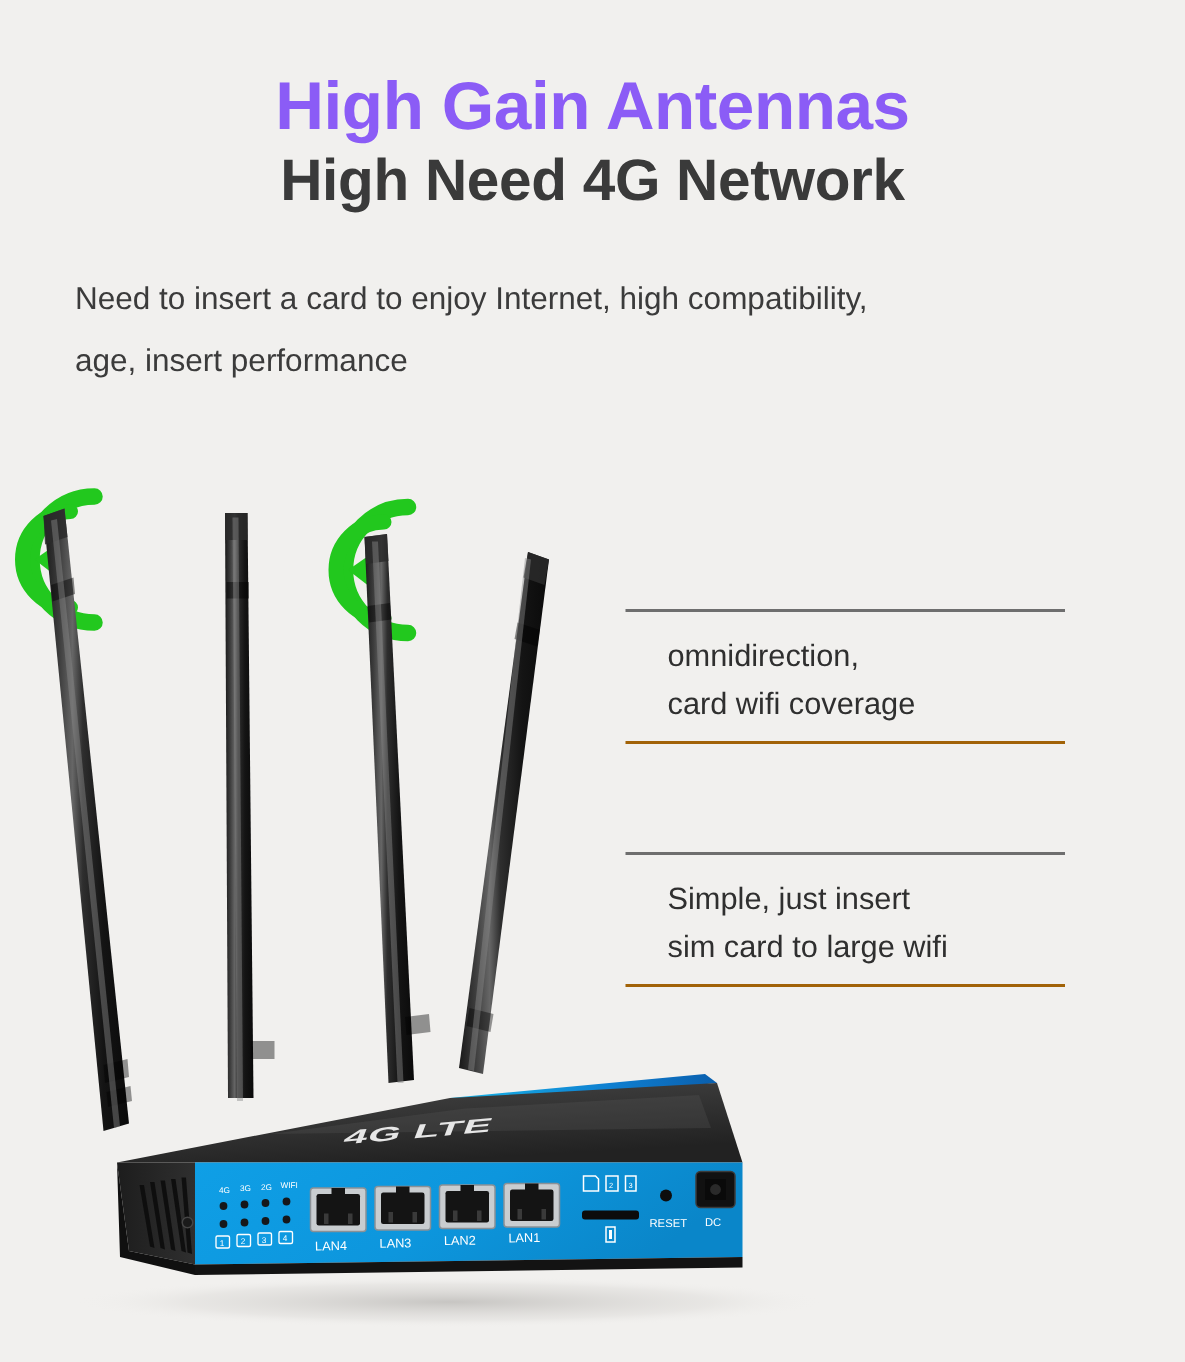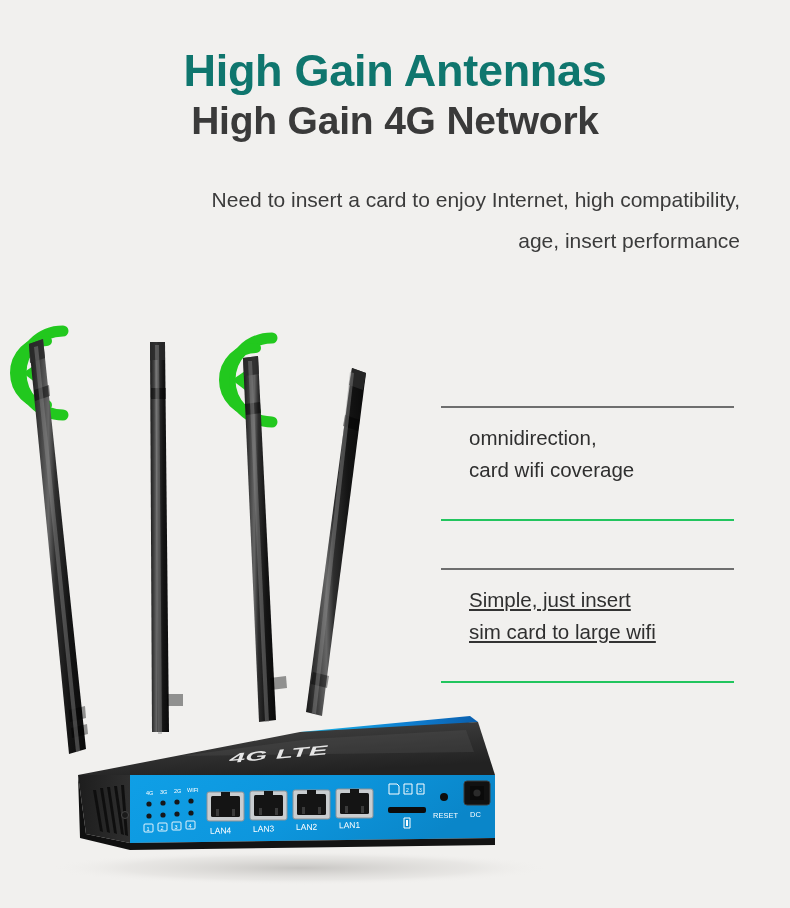--- a/index.html
+++ b/index.html
@@ -29,56 +29,56 @@
   .headings {
     position: absolute;
     top: 46px;
     left: 0;
     width: 790px;
     text-align: center;
   }
   .title-main {
     font-size: 45px;
     font-weight: bold;
-    color: #0f766e;
+    color: #8b5cf6;
     letter-spacing: -0.3px;
     line-height: 1.12;
   }
   .title-sub {
     font-size: 39px;
     font-weight: bold;
     color: #3a3a3a;
     letter-spacing: -0.2px;
     line-height: 1.18;
     margin-top: 2px;
   }
 
   .lede {
     position: absolute;
     top: 180px;
     left: 50px;
     width: 690px;
-    text-align: right;
+    text-align: left;
     font-size: 21px;
     line-height: 1.95;
     color: #3b3b3b;
     font-weight: normal;
   }
 
   
   .callout {
     position: absolute;
     width: 293px;
-    left: 441px;
+    left: 417px;
     border-top: 2px solid #6e6e6e;
-    border-bottom: 2px solid #22c55e;
-    padding: 14px 0 33px 28px;
+    border-bottom: 2px solid #a16207;
+    padding: 14px 0 8px 28px;
   }
   .callout-1 { top: 406px; }
-  .callout-2 { top: 568px; text-decoration: underline; }
+  .callout-2 { top: 568px; }
   .callout-line {
     font-size: 20.5px;
     line-height: 1.55;
     color: #2f2f2f;
     white-space: nowrap;
   }
 
   
   .router-scene {
     position: absolute;
@@ -90,21 +90,21 @@
 
   .router-scene svg { display: block; }
 </style>
 </head>
 <body>
 
 <div class="banner">
 
   <div class="headings">
     <div class="title-main">High Gain Antennas</div>
-    <div class="title-sub">High Gain 4G Network</div>
+    <div class="title-sub">High Need 4G Network</div>
   </div>
 
   <div class="lede">
     <div>Need to insert a card to enjoy Internet, high compatibility,</div>
     <div>age, insert performance</div>
   </div>
 
   <div class="callout callout-1">
     <div class="callout-line">omnidirection,</div>
     <div class="callout-line">card wifi coverage</div>

